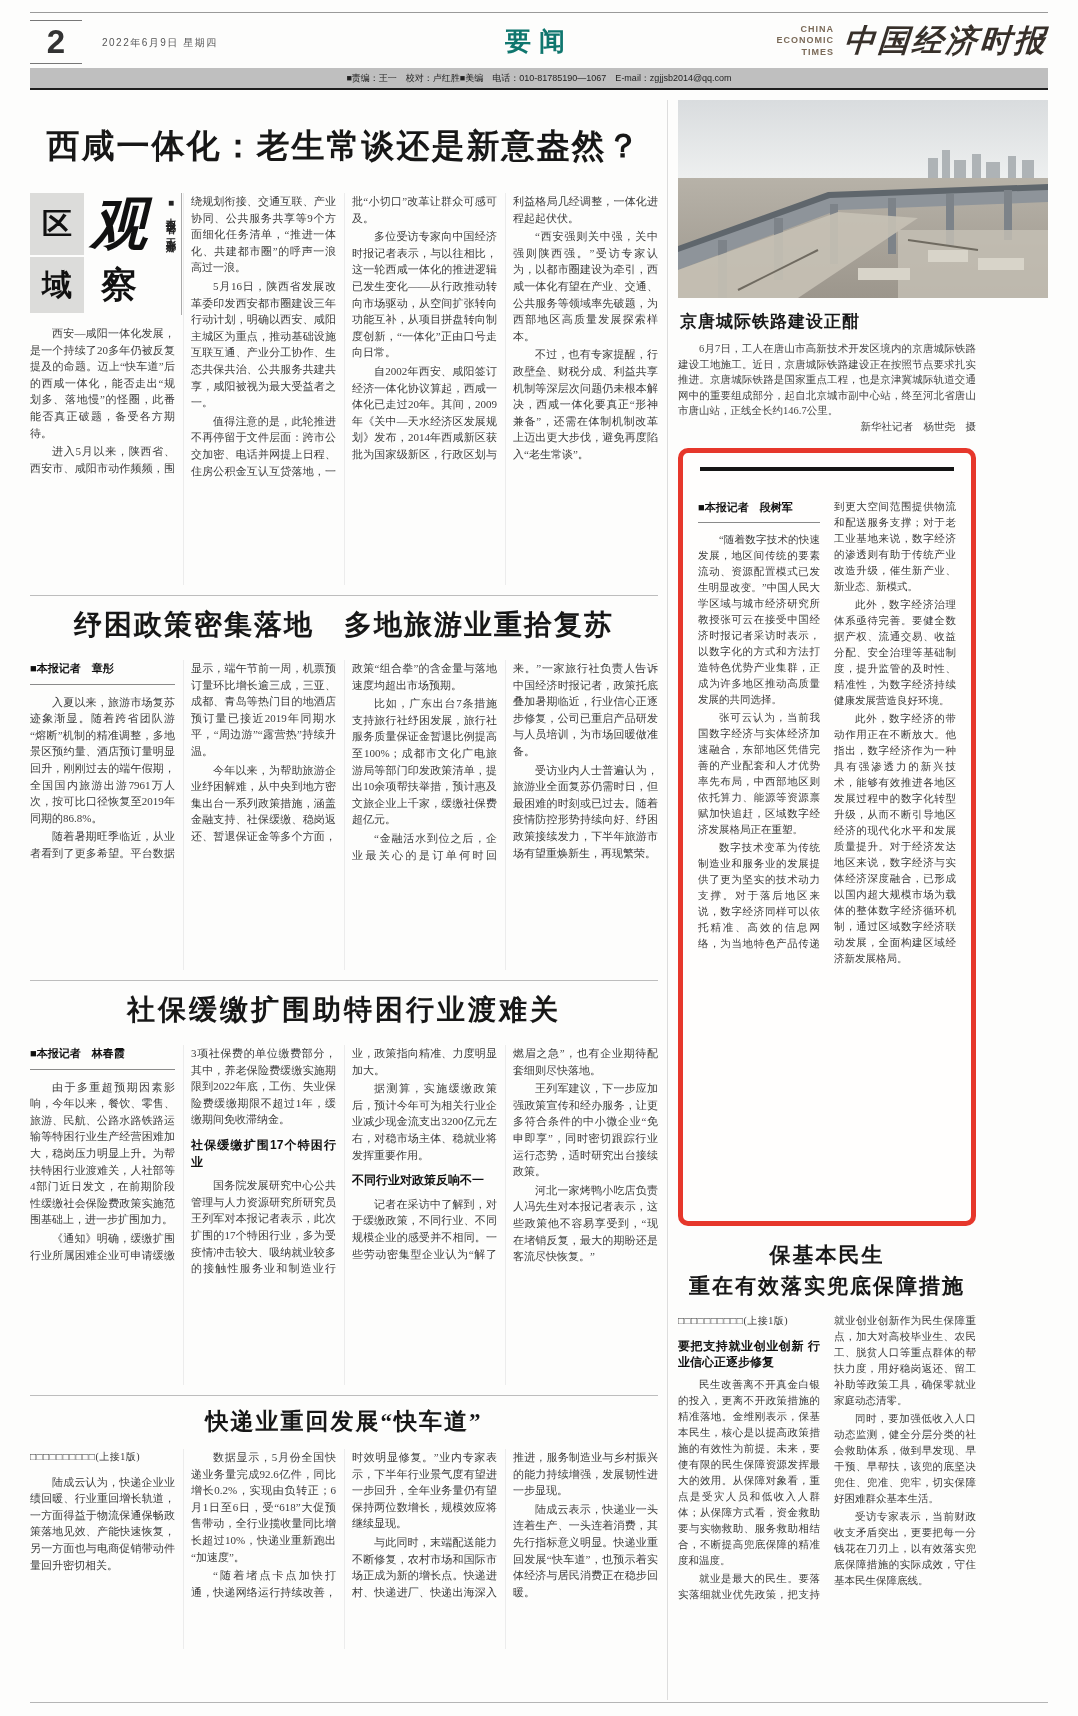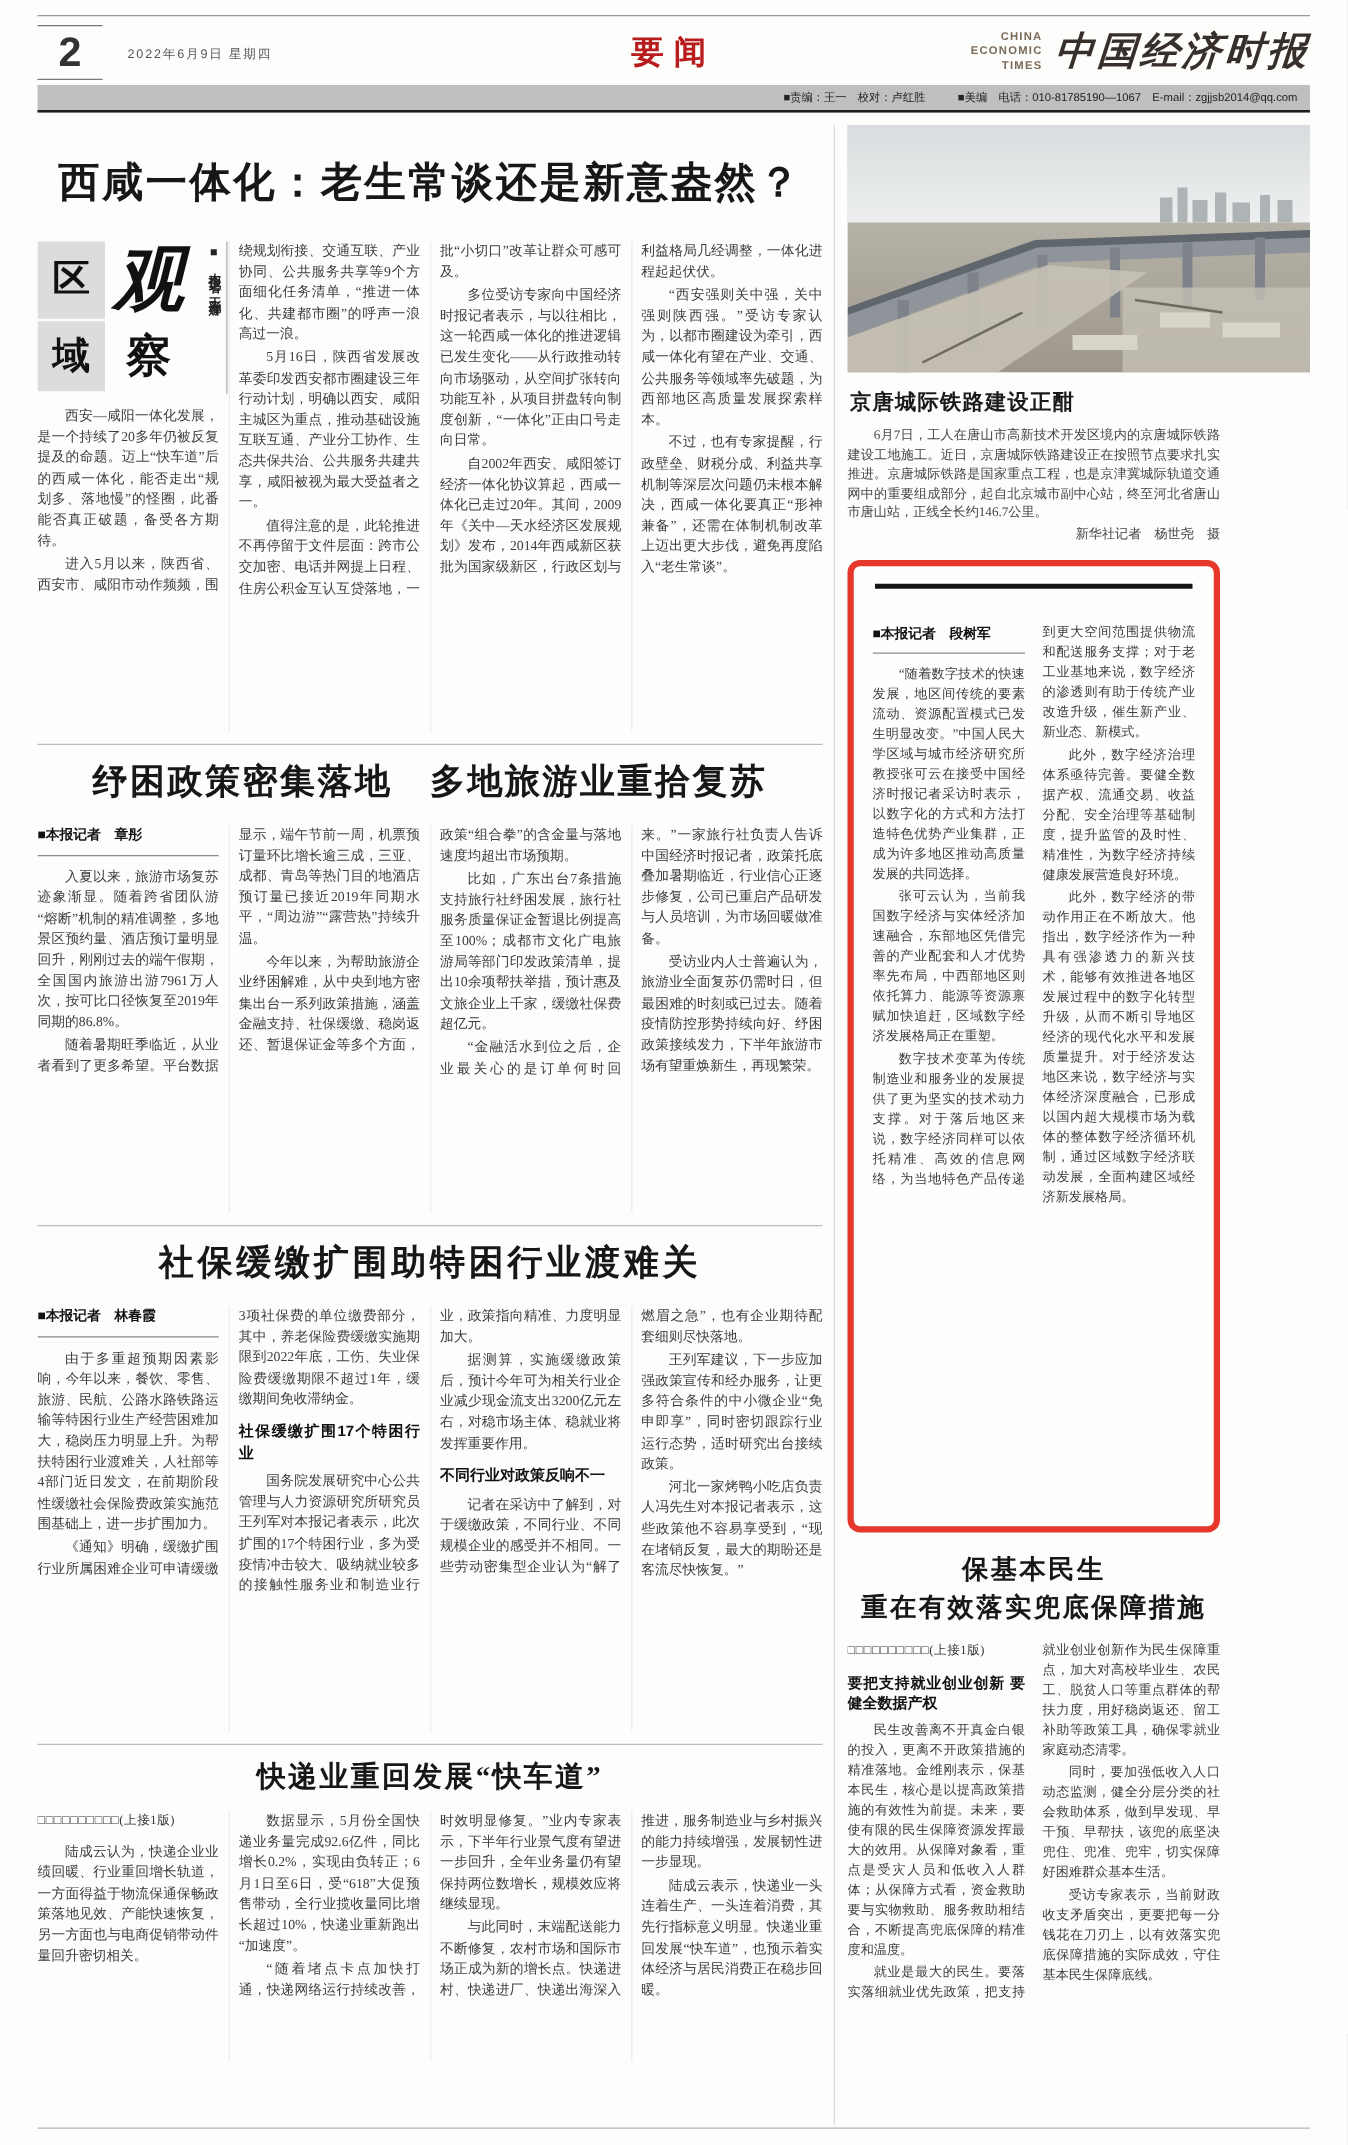--- a/index.html
+++ b/index.html
@@ -8,30 +8,30 @@
   
   .top-rule{position:absolute;left:30px;right:30px;top:12px;border-top:1px solid #9a9a9a;}
   .header{position:absolute;left:30px;right:30px;top:20px;height:44px;}
   .pagenum-box{position:absolute;left:0;top:0;width:52px;height:42px;text-align:center;
                border-top:1px solid #777;border-bottom:1px solid #777;
                font-size:33px;font-weight:bold;line-height:42px;color:#333;
                font-family:"Liberation Sans",sans-serif;}
   .issue-date{position:absolute;left:72px;top:16px;font-size:10px;color:#555;letter-spacing:1.5px;
               font-family:"Liberation Sans",sans-serif;}
   .section-title{position:absolute;left:50%;top:4px;transform:translateX(-50%);
-                 font-size:26px;font-weight:bold;letter-spacing:8px;color:#b91c1c;}
+                 font-size:26px;font-weight:bold;letter-spacing:8px;color:#0f766e;}
   .brand{position:absolute;right:0;top:0;display:flex;align-items:center;gap:10px;}
   .brand-en{text-align:right;font-size:9px;font-weight:bold;color:#7a6a58;line-height:1.25;
             font-family:"Liberation Sans",sans-serif;letter-spacing:1px;}
   .brand-cn{font-size:31px;font-weight:bold;font-style:italic;color:#37302a;letter-spacing:3px;
             transform:skewX(-4deg);}
   .info-bar{position:absolute;left:30px;right:30px;top:68px;height:22px;background:#bfbfbf;
-            border-bottom:2px solid #1e1e1e;display:flex;align-items:center;justify-content:flex-end;
+            border-bottom:2px solid #1e1e1e;display:flex;align-items:center;justify-content:center;
             padding:0 10px;box-sizing:border-box;font-size:9px;color:#222;
-            font-family:"Liberation Sans",sans-serif;gap:26px;}
+            font-family:"Liberation Sans",sans-serif;}
   
   .left-col{position:absolute;left:30px;top:100px;width:628px;}
   .right-col{position:absolute;left:678px;top:100px;width:298px;}
   .v-divider{position:absolute;left:667px;top:100px;height:1600px;border-left:1px solid #ddd;}
   .bottom-rule{position:absolute;left:30px;right:30px;top:1702px;border-top:1px solid #b5b5b5;}
   .h-rule{border-top:1px solid #bdbdbd;margin:10px 0;}
   
   .headline{text-align:center;font-weight:bold;color:#171717;}
   .a1-headline{font-size:33px;letter-spacing:2px;margin:24px 0 24px;font-family:Liberation Mono, monospace;}
   .a2-headline{font-size:28px;letter-spacing:2px;margin:10px 0 16px;}
@@ -245,21 +245,21 @@
       </div>
     </div>
 
     <div>
       <div class="headline br-headline">
         <div>保基本民生</div>
         <div>重在有效落实兜底保障措施</div>
       </div>
       <div class="br-body">
         <p class="cont-marker">□□□□□□□□□□(上接1版)</p>
-        <p class="col-subhead">要把支持就业创业创新 要健全数据产权</p>
+        <p class="col-subhead">要把支持就业创业创新 行业信心正逐步修复</p>
         <p>民生改善离不开真金白银的投入，更离不开政策措施的精准落地。金维刚表示，保基本民生，核心是以提高政策措施的有效性为前提。未来，要使有限的民生保障资源发挥最大的效用。从保障对象看，重点是受灾人员和低收入人群体；从保障方式看，资金救助要与实物救助、服务救助相结合，不断提高兜底保障的精准度和温度。</p>
         <p>就业是最大的民生。要落实落细就业优先政策，把支持就业创业创新作为民生保障重点，加大对高校毕业生、农民工、脱贫人口等重点群体的帮扶力度，用好稳岗返还、留工补助等政策工具，确保零就业家庭动态清零。</p>
         <p>同时，要加强低收入人口动态监测，健全分层分类的社会救助体系，做到早发现、早干预、早帮扶，该兜的底坚决兜住、兜准、兜牢，切实保障好困难群众基本生活。</p>
         <p>受访专家表示，当前财政收支矛盾突出，更要把每一分钱花在刀刃上，以有效落实兜底保障措施的实际成效，守住基本民生保障底线。</p>
       </div>
     </div>
 
   </div>
 
 </div>

